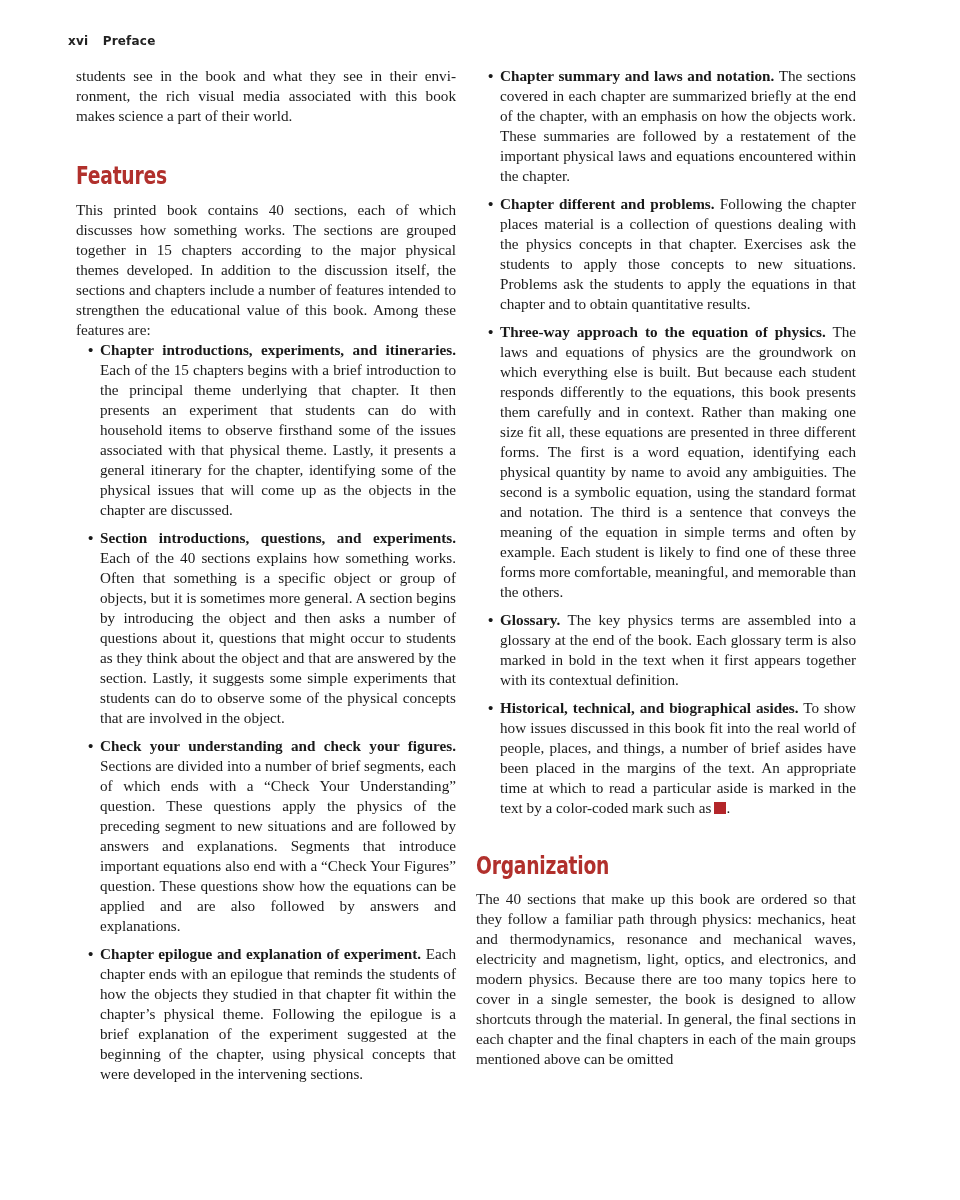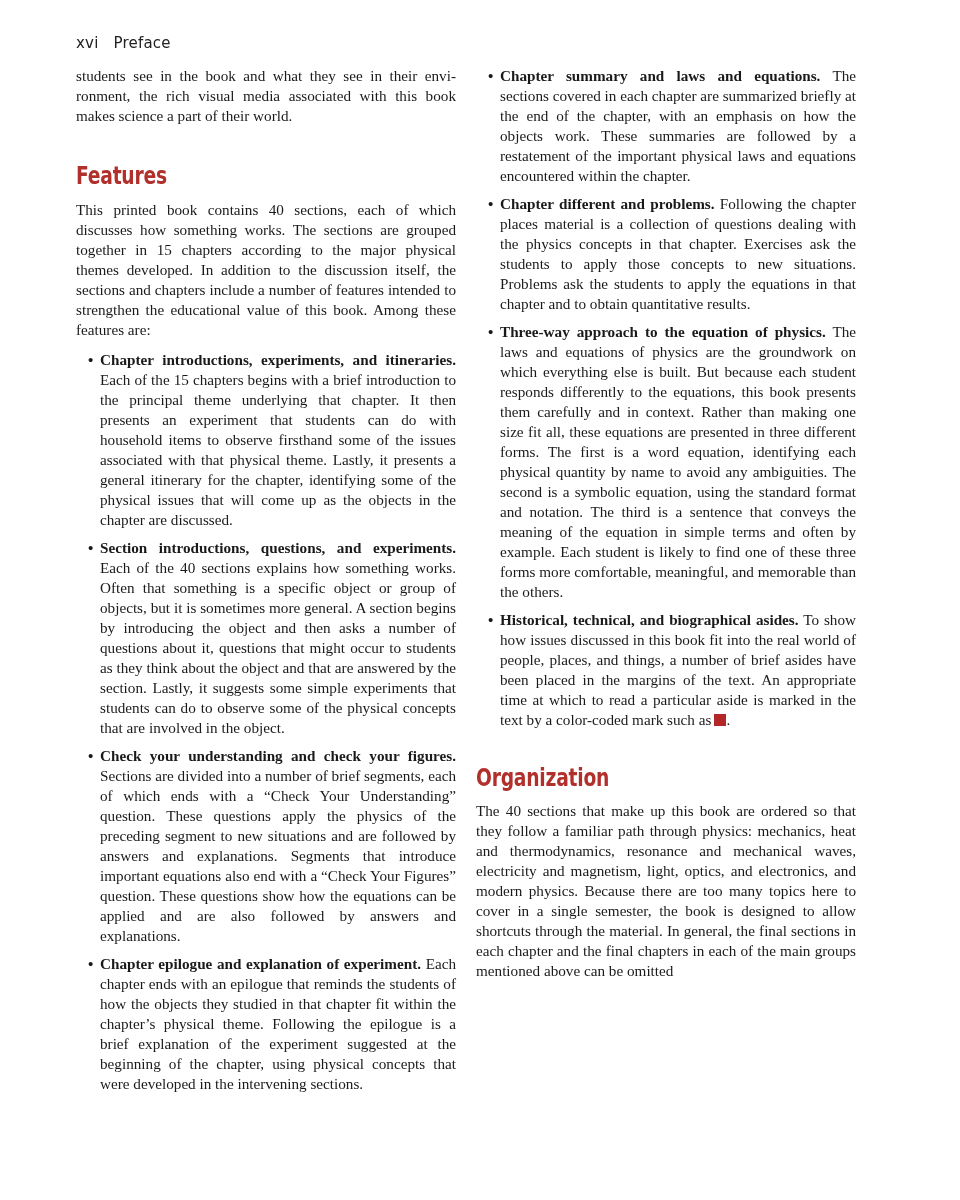--- a/index.html
+++ b/index.html
@@ -1,40 +1,40 @@
 <!DOCTYPE html>
 <html><head>
 <meta charset="utf-8">
 <style>
   html, body { margin: 0; padding: 0; background: #ffffff; }
   body { width: 960px; height: 1200px; position: relative; overflow: hidden; color: #1a1a1a; }
   .running-head {
-    position: absolute; left: 76px; top: 34px;
-    font-family: "DejaVu Sans", sans-serif; font-size: 15px; font-weight: normal; color: #222;
+    position: absolute; left: 68px; top: 34px;
+    font-family: "DejaVu Sans", sans-serif; font-size: 12px; font-weight: bold; color: #222;
     letter-spacing: 0.2px;
   }
   .running-head .folio { margin-right: 10px; }
   .col {
     position: absolute; top: 66px;
     font-family: "Liberation Serif", serif; font-size: 15.2px; line-height: 20px;
     text-align: justify; hyphens: manual;
   }
   .col-left { left: 76px; width: 380px; }
   .col-right { left: 476px; width: 380px; }
   p { margin: 0; }
   h2 {
     font-family: "DejaVu Sans", sans-serif; font-weight: bold; color: #b1302c;
     font-size: 24px; line-height: 28px; margin: 0;
     transform: scaleX(0.78); transform-origin: left center;
     letter-spacing: -0.3px;
   }
   .left-h2 { margin-top: 36px; margin-bottom: 10px; }
   .right-h2 { margin-top: 34px; margin-bottom: 9px; }
   ul.features { list-style: none; margin: 0; padding: 0; }
-  .col-left ul.features { margin-top: 10px; padding-left: 24px; }
+  .col-left ul.features { margin-top: 0; padding-left: 24px; }
   .col-right ul.features { padding-left: 24px; margin-top: 0; }
   ul.features li { position: relative; margin-bottom: 8px; }
   ul.features li::before {
     content: "\2022"; position: absolute; left: -12px; top: 0; font-weight: bold;
   }
   .term { font-weight: bold; }
   .mark-swatch {
     display: inline-block; width: 12px; height: 12px; background: #b3262a;
     vertical-align: -1px; margin-left: 3px;
   }
@@ -63,27 +63,30 @@
     </li>
     <li>
       <span class="term">Chapter epilogue and explanation of experi­ment.</span><span> Each chapter ends with an epilogue that re­minds the students of how the objects they stud­ied in that chapter fit within the chapter’s physical theme. Following the epilogue is a brief explana­tion of the experiment suggested at the beginning of the chapter, using physical concepts that were developed in the intervening sections.</span>
     </li>
   </ul>
 </div>
 
 <div class="col col-right">
   <ul class="features">
     <li>
-      <span class="term">Chapter summary and laws and equations.</span><span> The sections covered in each chapter are summarized briefly at the end of the chapter, with an emphasis on how the objects work. These summaries are fol­lowed by a restatement of the important physical laws and equations encountered within the chapter.</span>
+      <span class="term">Chapter summary and laws and notation.</span><span> The sections covered in each chapter are summarized briefly at the end of the chapter, with an emphasis on how the objects work. These summaries are fol­lowed by a restatement of the important physical laws and equations encountered within the chapter.</span>
     </li>
     <li>
       <span class="term">Chapter different and problems.</span><span> Following the chapter places material is a collection of ques­tions dealing with the physics concepts in that chapter. Exercises ask the students to apply those concepts to new situations. Problems ask the stu­dents to apply the equations in that chapter and to obtain quantitative results.</span>
     </li>
     <li>
       <span class="term">Three-way approach to the equation of physics.</span><span> The laws and equations of physics are the ground­work on which everything else is built. But because each student responds differently to the equations, this book presents them carefully and in context. Rather than making one size fit all, these equations are presented in three different forms. The first is a word equation, identifying each physical quantity by name to avoid any ambiguities. The second is a symbolic equation, using the standard format and notation. The third is a sentence that conveys the meaning of the equation in simple terms and often by example. Each student is likely to find one of these three forms more comfortable, meaningful, and memorable than the others.</span>
+    </li>
+    <li>
+      <span class="term">Glossary.</span><span> The key physics terms are assembled into a glossary at the end of the book. Each glossary term is also marked in bold in the text when it first ap­pears together with its contextual definition.</span>
     </li>
     <li>
       <span class="term">Historical, technical, and biographical asides.</span><span> To show how issues discussed in this book fit into the real world of people, places, and things, a number of brief asides have been placed in the margins of the text. An appropriate time at which to read a par­ticular aside is marked in the text by a color-coded mark such as</span><span class="mark-swatch"></span><span>.</span>
     </li>
   </ul>
   <h2 class="right-h2">Organization</h2>
   <p>The 40 sections that make up this book are ordered so that they follow a familiar path through physics: mechanics, heat and thermodynamics, resonance and mechanical waves, electricity and magnetism, light, optics, and elec­tronics, and modern physics. Because there are too many topics here to cover in a single semester, the book is designed to allow shortcuts through the material. In gen­eral, the final sections in each chapter and the final chapters in each of the main groups mentioned above can be omitted</p>
 </div>
 
 </body></html>

